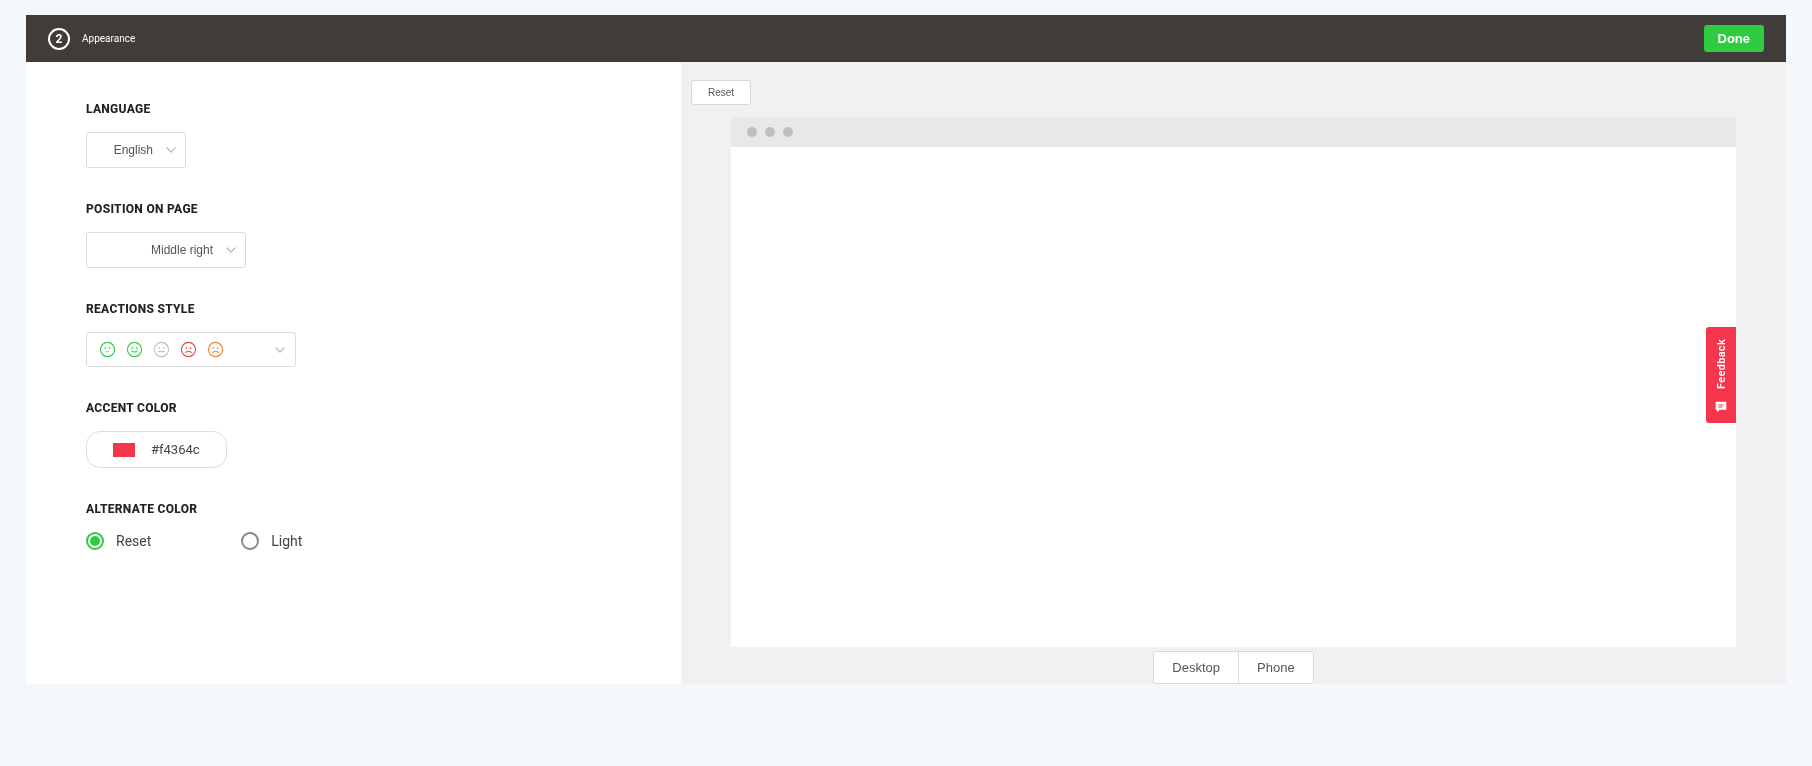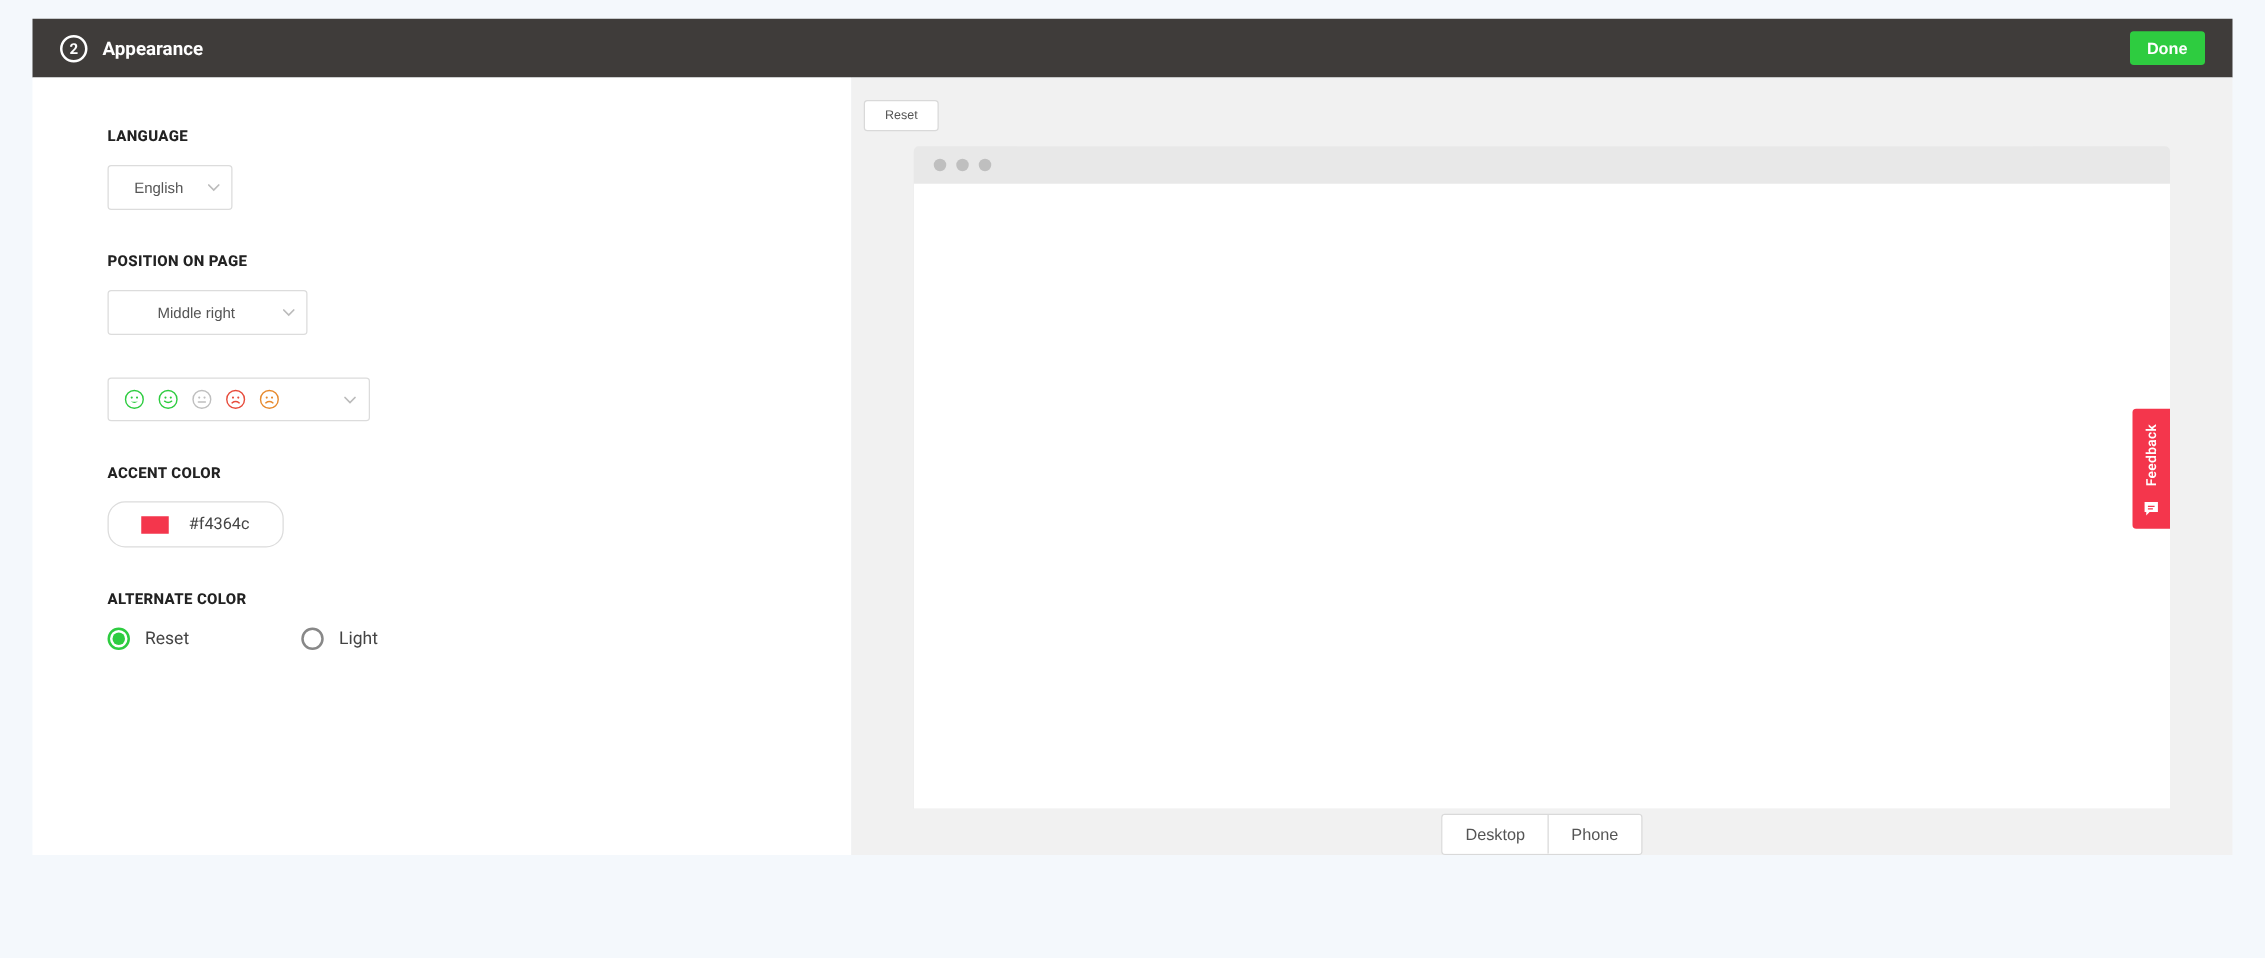--- a/index.html
+++ b/index.html
@@ -19,21 +19,21 @@
       justify-content: space-between;
       padding: 10px 22px;
       margin: 15px 26px 0 26px;
     }
     .topbar-left { display: flex; align-items: center; gap: 12px; }
     .step-circle {
       width: 22px; height: 22px; border: 2px solid #fff; border-radius: 50%;
       display: flex; align-items: center; justify-content: center;
       font-size: 12px; font-weight: 700;
     }
-    .topbar-title { font-size: 15px; font-weight: 700; }
+    .topbar-title { font-size: 10px; font-weight: 400; }
     .done-btn {
       background: #2ecc40;
       color: #fff; border: none;
       padding: 6px 14px;
       font-size: 13px; font-weight: 600;
       border-radius: 3px;
       cursor: pointer;
       margin-left: 16px;
     }
     .content {
@@ -62,21 +62,21 @@
     }
     .select-ctrl {
       background: #fff;
       border: 1px solid #dcdcdc;
       border-radius: 3px;
       font-size: 12px;
       color: #555;
       padding: 10px 32px 10px 14px;
       cursor: pointer;
       min-width: 100px;
-      text-align: center;
+      text-align: right;
     }
     .select-ctrl.wide { min-width: 160px; }
     .select-chevron {
       position: absolute; right: 10px; top: 50%; transform: translateY(-50%);
       width: 10px; height: 10px; pointer-events: none;
     }
     .reactions-select {
       border: 1px solid #dcdcdc; border-radius: 3px;
       padding: 8px 36px 8px 12px;
       display: inline-flex; align-items: center; gap: 10px;
@@ -180,20 +180,21 @@
           <button class="select-ctrl wide">
             <span>Middle right</span>
           </button>
           <svg class="select-chevron" viewBox="0 0 10 10">
             <path d="M1 3 L5 7 L9 3" stroke="#bbb" stroke-width="1.4" fill="none" stroke-linecap="round"></path>
           </svg>
         </div>
       </div>
 
       <div class="section">
+        <div class="section-label">REACTIONS STYLE</div>
         <div class="reactions-select">
           <span id="faces-host" style="display: inline-flex; gap: 10px;">
               <svg viewBox="0 0 24 24" class="face">
                 <circle cx="12" cy="12" r="10" stroke="#2ecc40" stroke-width="1.6" fill="none"></circle>
                 <circle cx="9" cy="10" r="1.2" fill="#2ecc40"></circle>
                 <circle cx="15" cy="10" r="1.2" fill="#2ecc40"></circle>
                 <path d="M8 14 Q12 18 16 14 Q12 15.5 8 14 Z" fill="#2ecc40"></path>
               </svg>
               <svg viewBox="0 0 24 24" class="face">
                 <circle cx="12" cy="12" r="10" stroke="#2ecc40" stroke-width="1.6" fill="none"></circle>

